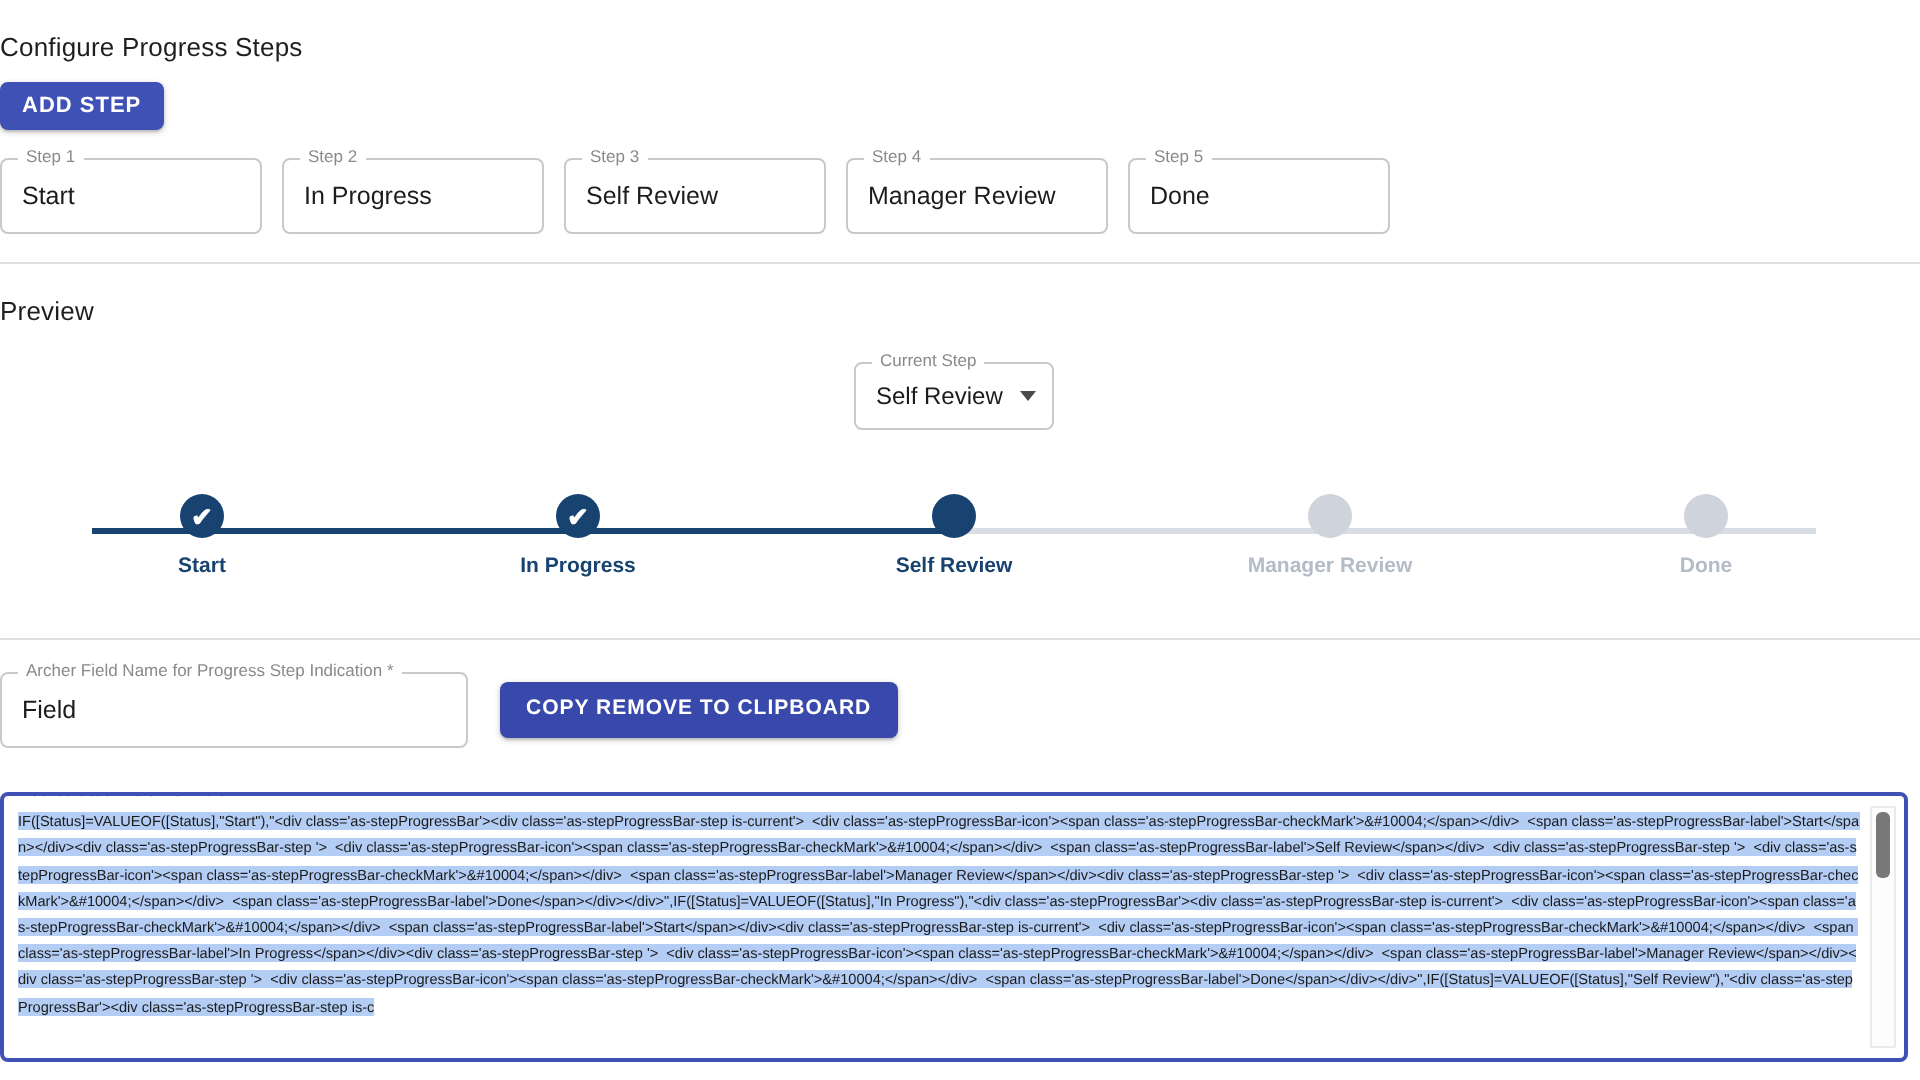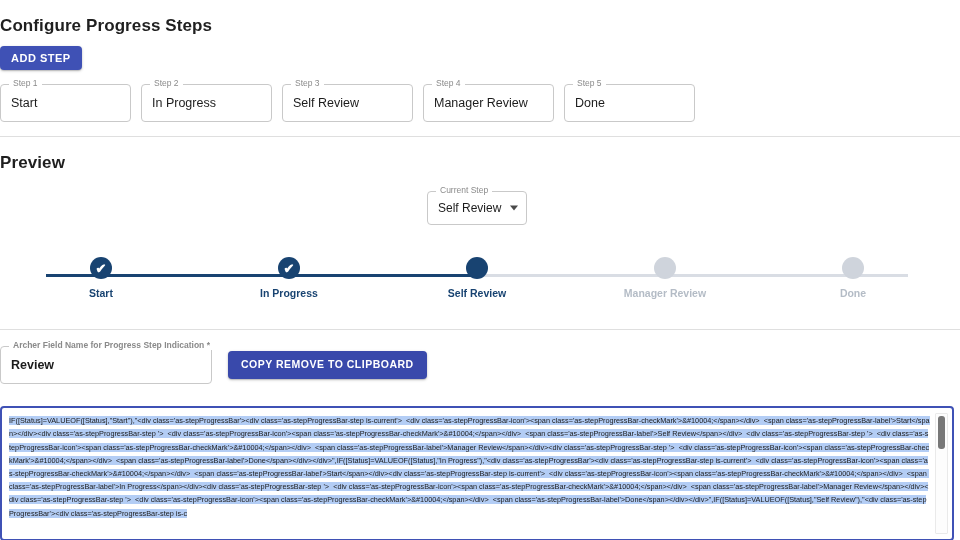--- a/index.html
+++ b/index.html
@@ -22,23 +22,23 @@
     top: 0;
     width: 990px;
   }
   .card {
     background: #ffffff;
     border-bottom: 1px solid #dfdfdf;
     padding: 10px 18px 14px 18px;
     box-sizing: border-box;
   }
   .section-title {
-    font-size: 17px;
+    font-size: 13px;
     color: #1f1f1f;
-    font-weight: 700;
+    font-weight: 400;
     margin: 6px 0 10px 0;
     letter-spacing: .1px;
   }
   
   .btn-row { display: flex; gap: 9px; margin-bottom: 14px; }
   .btn {
     border: none;
     border-radius: 4px;
     color: #fff;
     font-size: 11px;
@@ -172,21 +172,21 @@
   }
   .prog-label.muted { color: #b4bcc6; }
 
   
   .formula-top {
     display: flex;
     align-items: center;
     gap: 16px;
     margin-top: 6px;
   }
-  .field-name-tf { width: 212px; height: 38px; font-weight: bold; }
+  .field-name-tf { width: 234px; height: 38px; }
   .formula-box {
     position: relative;
     margin-top: 22px;
     border: 2px solid #3f51b5;
     border-radius: 4px;
     height: 135px;
     box-sizing: border-box;
     background: #fff;
     overflow: hidden;
   }
@@ -310,21 +310,21 @@
           </div>
         </div>
       </div>
     </div>
 
     <div class="card">
 
       <div class="formula-top">
         <div class="tf field-name-tf">
           <span class="tf-label">Archer Field Name for Progress Step Indication *</span>
-          <span class="tf-value">Review</span>
+          <span class="tf-value">Field</span>
         </div>
         <button class="btn btn-copy">COPY REMOVE TO CLIPBOARD</button>
       </div>
 
       <div class="formula-box">
         <span class="formula-legend">Calculated Field Formula</span>
         <div class="formula-text"><span class="sel">IF([Status]=VALUEOF([Status],"Start"),"&lt;div class='as-stepProgressBar'&gt;&lt;div class='as-stepProgressBar-step is-current'&gt;  &lt;div class='as-stepProgressBar-icon'&gt;&lt;span class='as-stepProgressBar-checkMark'&gt;&amp;#10004;&lt;/span&gt;&lt;/div&gt;  &lt;span class='as-stepProgressBar-label'&gt;Start&lt;/span&gt;&lt;/div&gt;&lt;div class='as-stepProgressBar-step '&gt;  &lt;div class='as-stepProgressBar-icon'&gt;&lt;span class='as-stepProgressBar-checkMark'&gt;&amp;#10004;&lt;/span&gt;&lt;/div&gt;  &lt;span class='as-stepProgressBar-label'&gt;Self Review&lt;/span&gt;&lt;/div&gt;  &lt;div class='as-stepProgressBar-step '&gt;  &lt;div class='as-stepProgressBar-icon'&gt;&lt;span class='as-stepProgressBar-checkMark'&gt;&amp;#10004;&lt;/span&gt;&lt;/div&gt;  &lt;span class='as-stepProgressBar-label'&gt;Manager Review&lt;/span&gt;&lt;/div&gt;&lt;div class='as-stepProgressBar-step '&gt;  &lt;div class='as-stepProgressBar-icon'&gt;&lt;span class='as-stepProgressBar-checkMark'&gt;&amp;#10004;&lt;/span&gt;&lt;/div&gt;  &lt;span class='as-stepProgressBar-label'&gt;Done&lt;/span&gt;&lt;/div&gt;&lt;/div&gt;",IF([Status]=VALUEOF([Status],"In Progress"),"&lt;div class='as-stepProgressBar'&gt;&lt;div class='as-stepProgressBar-step is-current'&gt;  &lt;div class='as-stepProgressBar-icon'&gt;&lt;span class='as-stepProgressBar-checkMark'&gt;&amp;#10004;&lt;/span&gt;&lt;/div&gt;  &lt;span class='as-stepProgressBar-label'&gt;Start&lt;/span&gt;&lt;/div&gt;&lt;div class='as-stepProgressBar-step is-current'&gt;  &lt;div class='as-stepProgressBar-icon'&gt;&lt;span class='as-stepProgressBar-checkMark'&gt;&amp;#10004;&lt;/span&gt;&lt;/div&gt;  &lt;span class='as-stepProgressBar-label'&gt;In Progress&lt;/span&gt;&lt;/div&gt;&lt;div class='as-stepProgressBar-step '&gt;  &lt;div class='as-stepProgressBar-icon'&gt;&lt;span class='as-stepProgressBar-checkMark'&gt;&amp;#10004;&lt;/span&gt;&lt;/div&gt;  &lt;span class='as-stepProgressBar-label'&gt;Manager Review&lt;/span&gt;&lt;/div&gt;&lt;div class='as-stepProgressBar-step '&gt;  &lt;div class='as-stepProgressBar-icon'&gt;&lt;span class='as-stepProgressBar-checkMark'&gt;&amp;#10004;&lt;/span&gt;&lt;/div&gt;  &lt;span class='as-stepProgressBar-label'&gt;Done&lt;/span&gt;&lt;/div&gt;&lt;/div&gt;",IF([Status]=VALUEOF([Status],"Self Review"),"&lt;div class='as-stepProgressBar'&gt;&lt;div class='as-stepProgressBar-step is-c</span></div>
         <div class="scrollbar">
           <div class="scroll-thumb"></div>
         </div>

